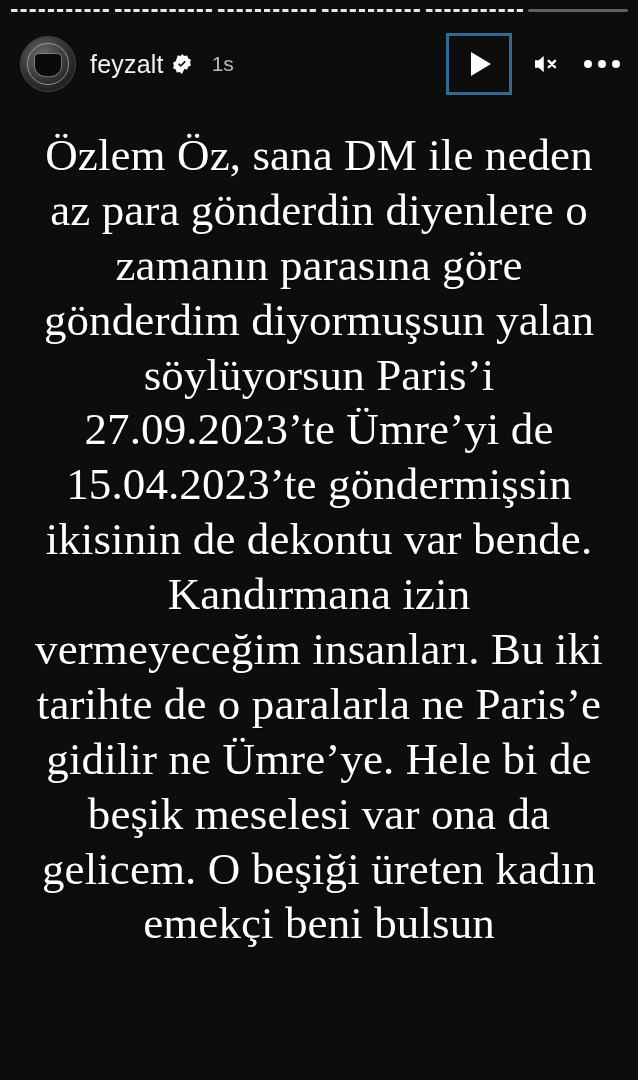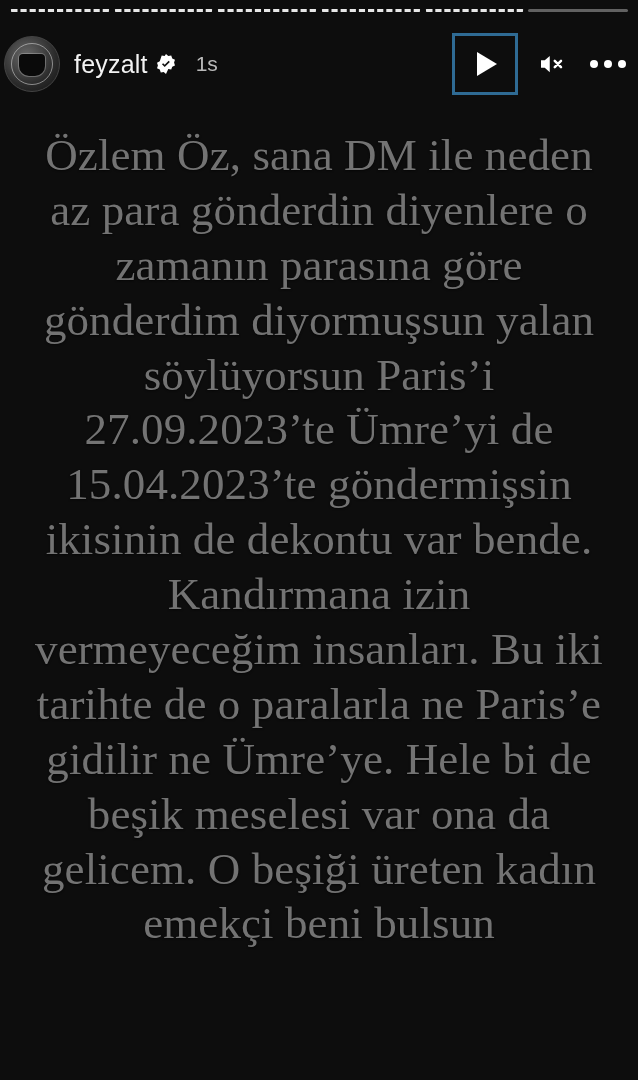--- a/index.html
+++ b/index.html
@@ -41,26 +41,26 @@
   .seg.dashed {
     background: transparent;
     border-top: 3px dashed rgba(255,255,255,0.9);
     height: 0;
   }
 
   
   .header {
     position: absolute;
     top: 34px;
-    left: 0;
+    left: 10px;
     right: 0;
     height: 60px;
     display: flex;
     align-items: center;
-    padding: 0 4px;
+    padding: 0 10px;
     box-sizing: border-box;
   }
   .avatar {
     width: 54px;
     height: 54px;
     border-radius: 50%;
     background: radial-gradient(circle at 40% 35%, #6a6a6a 0%, #2b2b2b 60%, #111 100%);
     border: 1px solid #444;
     flex: 0 0 auto;
     position: relative;
@@ -151,21 +151,21 @@
 
   
   .story-text {
     position: absolute;
     top: 128px;
     left: 0;
     right: 0;
     bottom: 0;
     padding: 0 30px;
     box-sizing: border-box;
-    color: #737373;
+    color: #ffffff;
     font-family: "Liberation Serif", serif;
     font-size: 45px;
     line-height: 1.22;
     text-align: center;
     letter-spacing: 0.1px;
     white-space: pre-wrap;
     text-shadow: 0 1px 2px rgba(0,0,0,0.6);
   }
 </style>
 </head>

